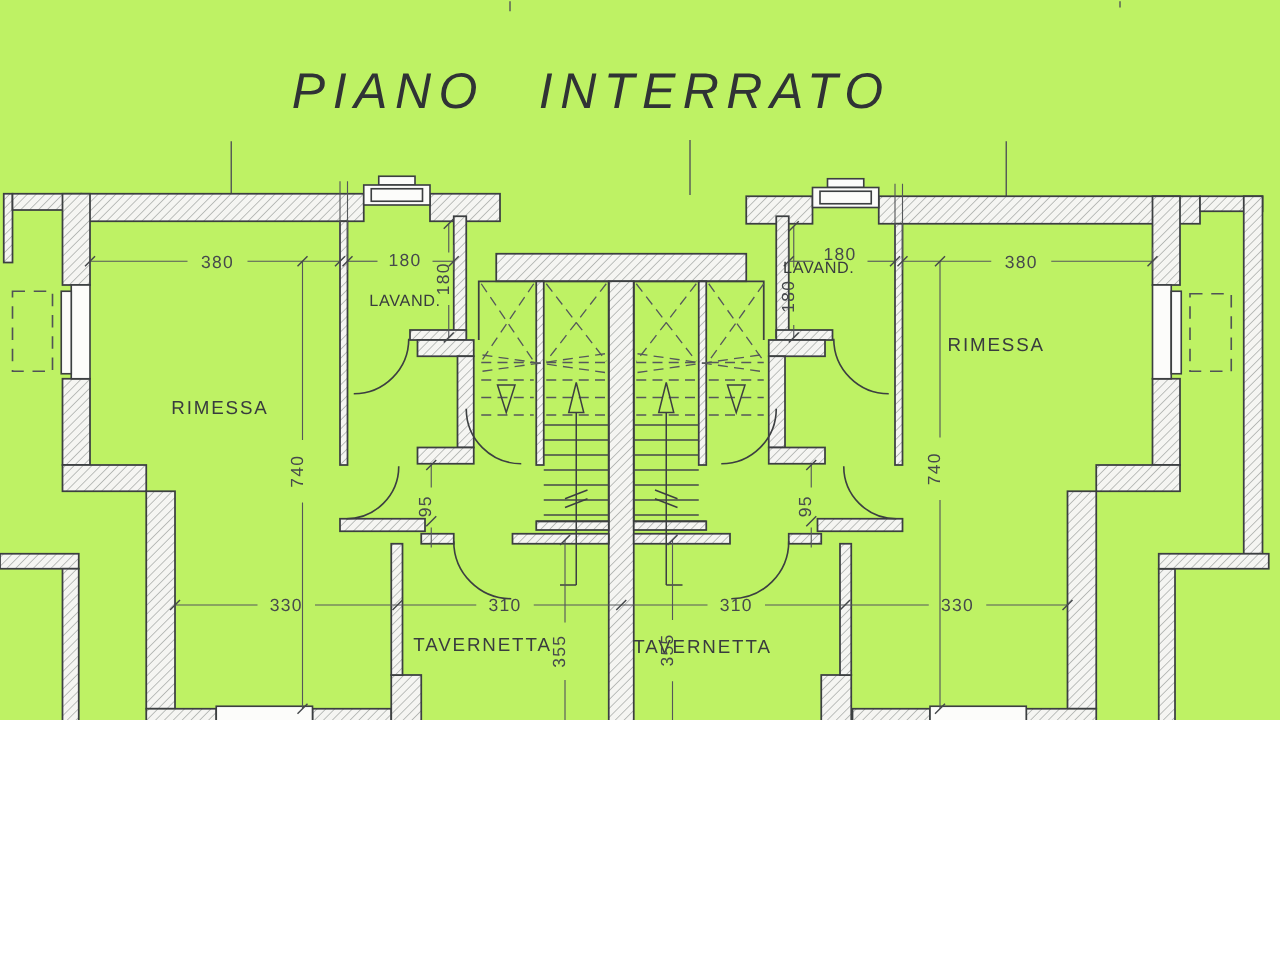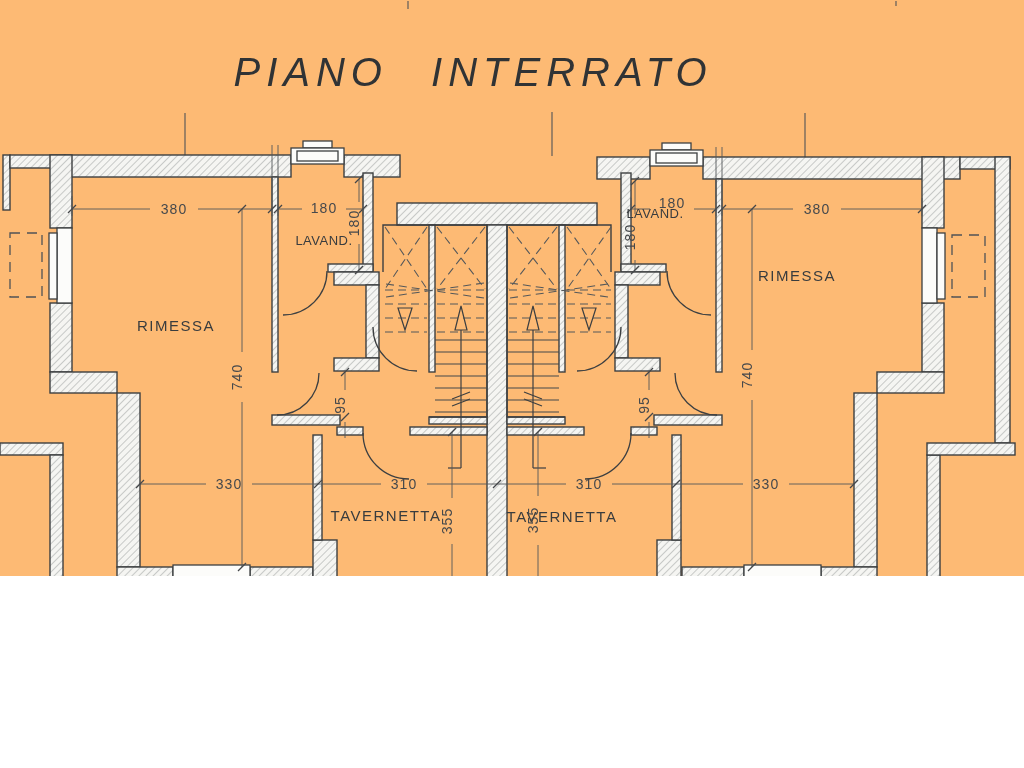--- a/index.html
+++ b/index.html
@@ -1,16 +1,16 @@
 <!DOCTYPE html>
 <html><head>
 <meta charset="utf-8">
 <style>
   html,body{margin:0;padding:0;background:#ffffff;}
-  .page{position:relative;width:1024px;height:576px;background:#fdba74;overflow:hidden;}
+  .page{position:relative;width:1024px;height:576px;background:#bef264;overflow:hidden;}
   svg{position:absolute;left:0;top:0;}
   text{fill:#393c3e;font-family:"Liberation Sans",sans-serif;}
   .w{fill:url(#hatch);stroke:#3c3f41;stroke-width:1.4;}
   .shaft{stroke:#3c3f41;fill:none;stroke-width:1.4;}
   .tread{stroke:#45484a;stroke-width:1.1;}
   .dsh{stroke:#55585a;stroke-width:1.05;stroke-dasharray:8 5;fill:none;}
   .door{stroke:#3c3f41;fill:none;stroke-width:1.3;}
   .win{fill:#fcfcfa;stroke:#3c3f41;stroke-width:1.3;}
   .well{fill:none;stroke:#505356;stroke-width:1.3;stroke-dasharray:10 7;}
   .dim{stroke:#54575a;stroke-width:0.9;fill:none;}

